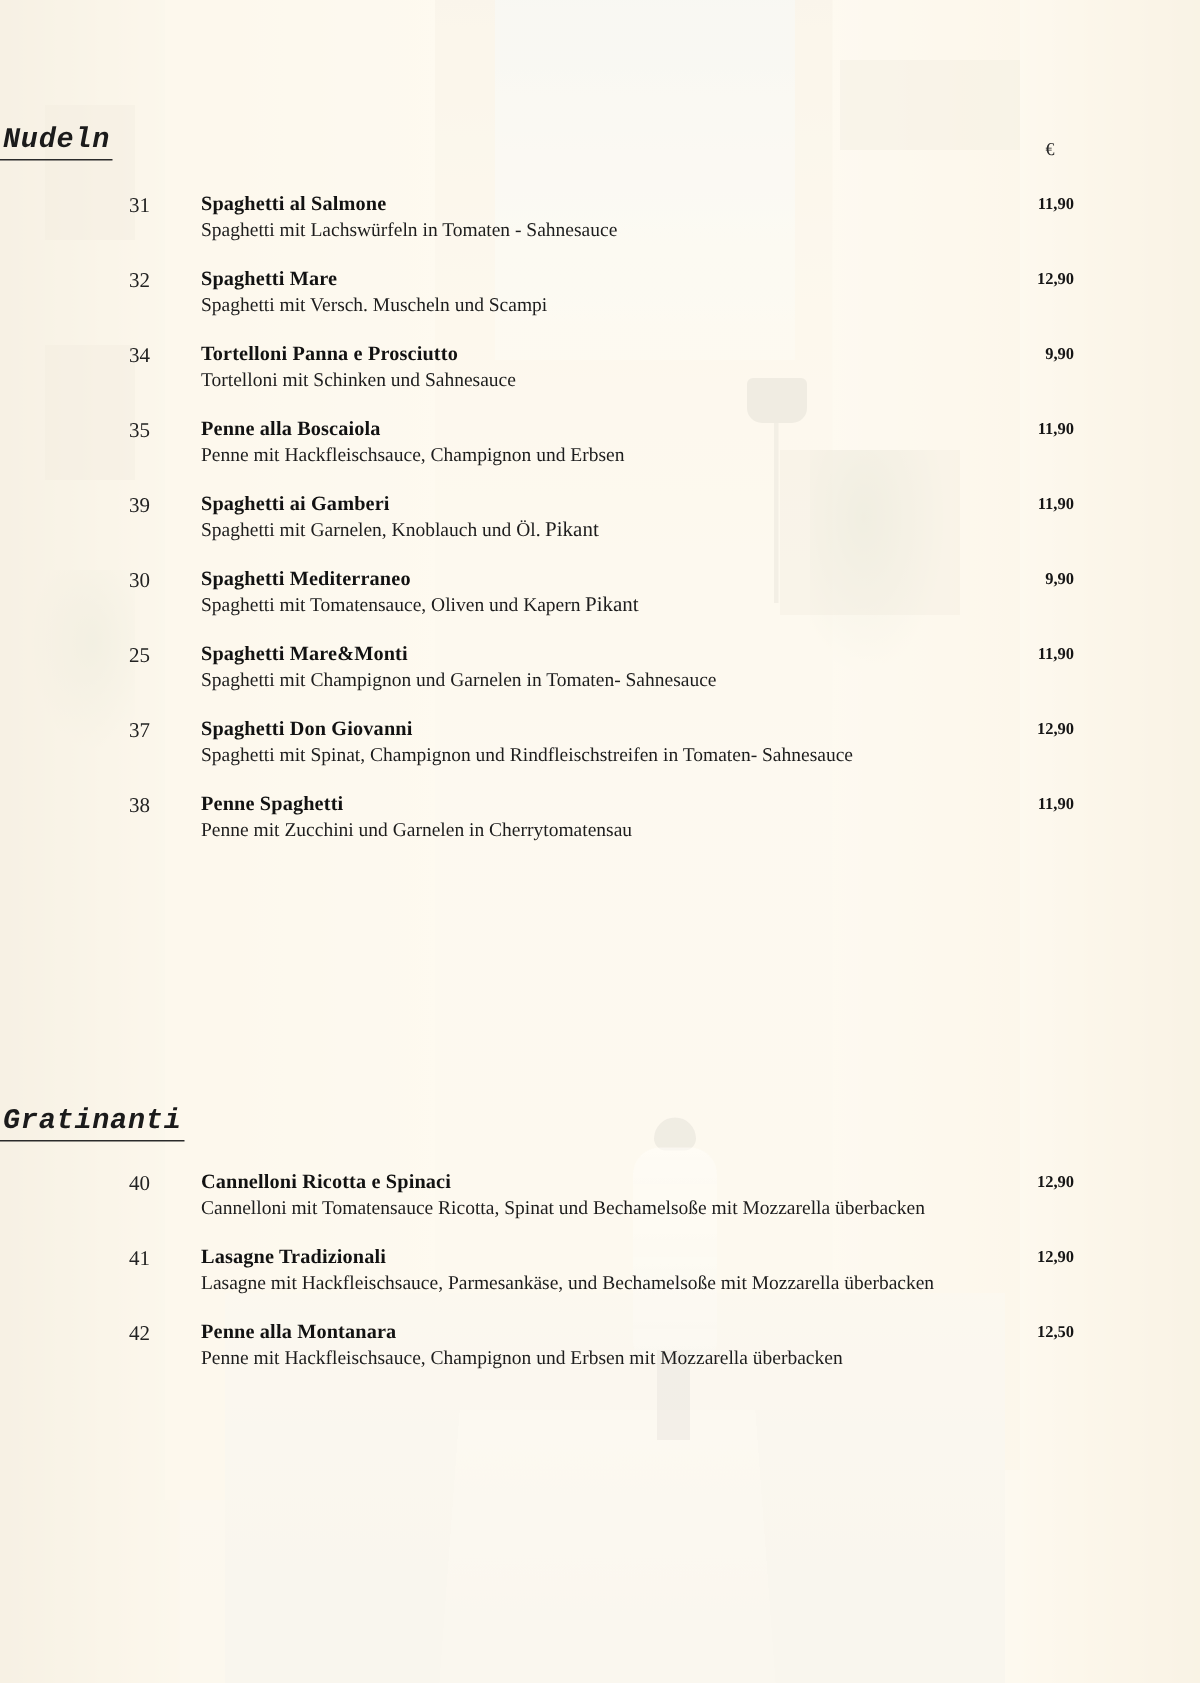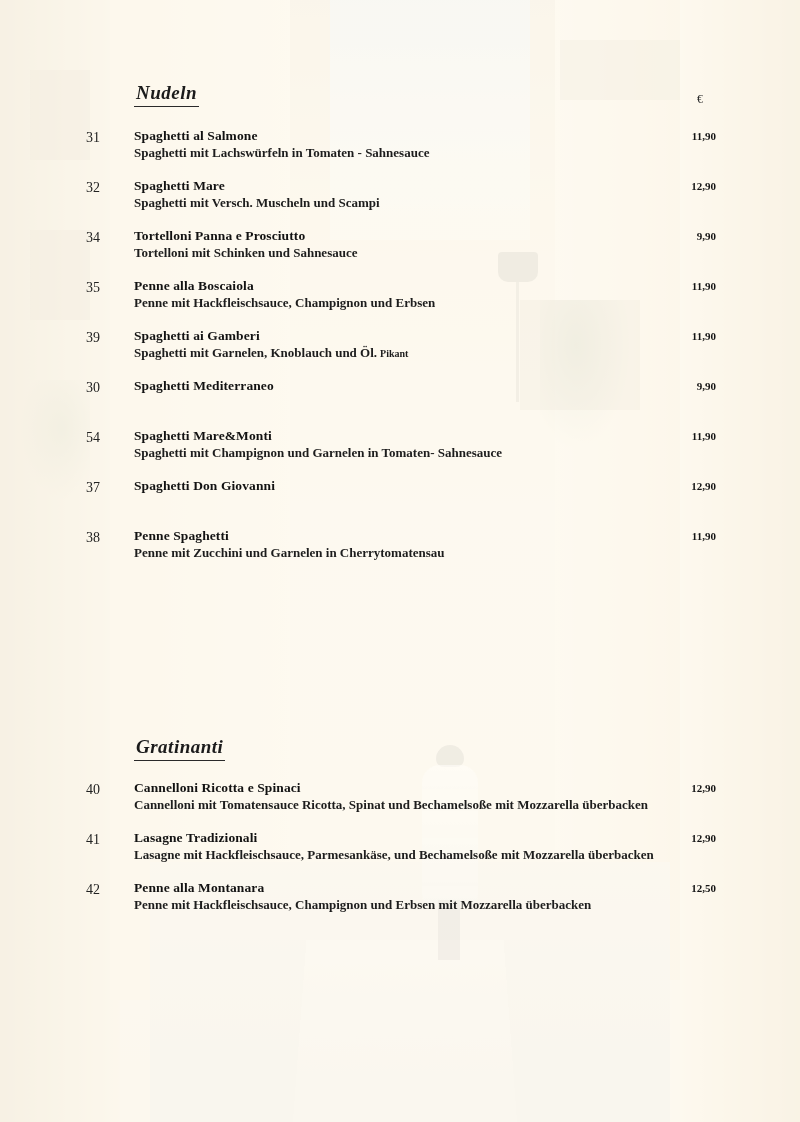--- a/index.html
+++ b/index.html
@@ -140,30 +140,29 @@
     background: rgba(255, 252, 245, .78);
   }
 
   
   .content {
     position: absolute;
     inset: 0;
     padding: 0;
   }
   .section-title {
-    font-family: Liberation Serif, serif;
+    font-family: Liberation Mono, monospace;
     font-style: italic;
     font-weight: 700;
     font-size: 19px;
     letter-spacing: .5px;
     color: #1b1b1b;
     display: inline-block;
     border-bottom: 1.5px solid #2a2a2a;
     padding: 0 2px 2px 2px;
-    margin-left: 134px;
   }
   .currency {
     position: absolute;
     right: 97px;
     font-size: 12px;
     color: #2b2b2b;
   }
 
   .item {
     position: relative;
@@ -185,24 +184,23 @@
     color: #121212;
     letter-spacing: .1px;
   }
   .item .desc {
     position: absolute;
     left: 134px;
     top: 17px;
     font-size: 13px;
     color: #1d1d1d;
     white-space: nowrap;
-    font-weight: bold;
   }
   .item .desc .spicy {
-    font-size: 10px;
+    font-size: 14px;
     margin-left: 3px;
   }
   .item .price {
     position: absolute;
     right: 84px;
     top: 2px;
     font-size: 11px;
     font-weight: 700;
     color: #151515;
   }
@@ -282,33 +280,35 @@
       <div class="item">
         <span class="num">39</span>
         <span class="name">Spaghetti ai Gamberi</span>
         <span class="desc"><span>Spaghetti mit Garnelen, Knoblauch und Öl.</span><span class="spicy">Pikant</span></span>
         <span class="price">11,90</span>
       </div>
 
       <div class="item">
         <span class="num">30</span>
         <span class="name">Spaghetti Mediterraneo</span>
+        <span class="desc"><span>Spaghetti mit Tomatensauce, Oliven und Kapern</span><span class="spicy">Pikant</span></span>
         <span class="price">9,90</span>
       </div>
 
       <div class="item">
-        <span class="num">54</span>
+        <span class="num">25</span>
         <span class="name">Spaghetti Mare&amp;Monti</span>
         <span class="desc"><span>Spaghetti mit Champignon und Garnelen in Tomaten- Sahnesauce</span><span class="spicy"></span></span>
         <span class="price">11,90</span>
       </div>
 
       <div class="item">
         <span class="num">37</span>
         <span class="name">Spaghetti Don Giovanni</span>
+        <span class="desc"><span>Spaghetti mit Spinat, Champignon und Rindfleischstreifen in Tomaten- Sahnesauce</span><span class="spicy"></span></span>
         <span class="price">12,90</span>
       </div>
 
       <div class="item">
         <span class="num">38</span>
         <span class="name">Penne Spaghetti</span>
         <span class="desc"><span>Penne mit Zucchini und Garnelen in Cherrytomatensau</span><span class="spicy"></span></span>
         <span class="price">11,90</span>
       </div>
 

